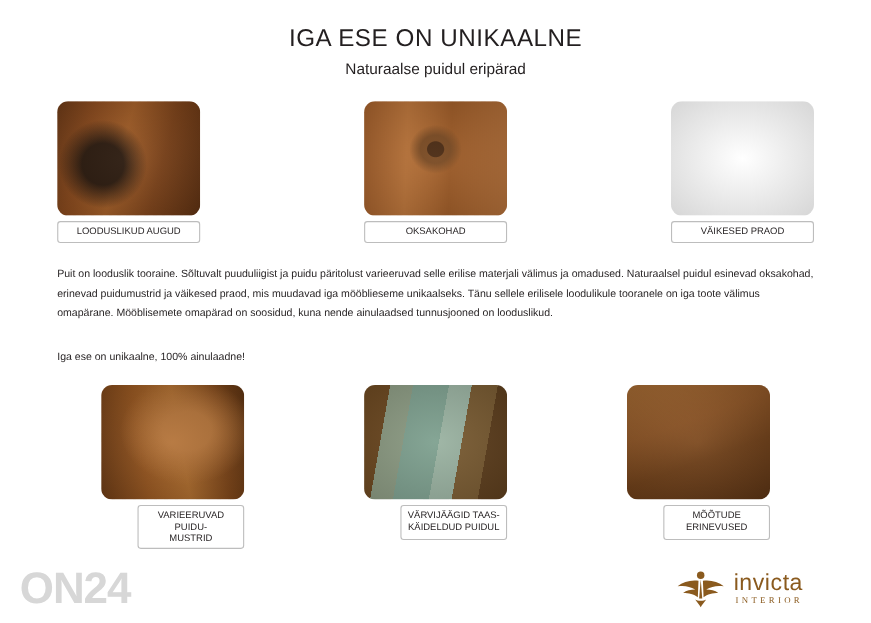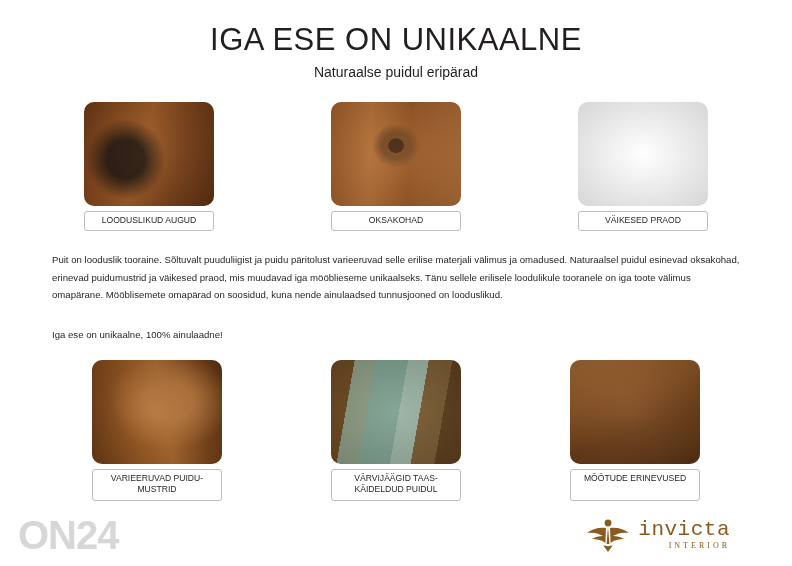--- a/index.html
+++ b/index.html
@@ -18,37 +18,37 @@
   .page {
     position: absolute;
     inset: 0;
     background: #ffffff;
   }
   .header {
     text-align: center;
     padding-top: 22px;
   }
   .title {
-    font-size: 31px;
+    font-size: 22px;
     letter-spacing: 0.5px;
     font-weight: 400;
     color: #231f20;
     margin: 0;
     font-family: "Liberation Sans", sans-serif;
   }
   .subtitle {
     font-size: 14px;
     font-weight: 400;
     color: #231f20;
     margin: 6px 0 0 0;
   }
   .grid {
     display: flex;
     justify-content: space-between;
-    padding: 0 84px;
+    padding: 0 52px;
     margin-top: 22px;
   }
   .card {
     width: 130px;
   }
   .thumb {
     width: 130px;
     height: 104px;
     border-radius: 10px;
     background-size: cover;
@@ -63,20 +63,21 @@
     font-size: 8.6px;
     line-height: 1.25;
     text-align: center;
     padding: 3px 2px;
     min-height: 12px;
     color: #231f20;
     background: #fff;
   }
   .caption.two-line {
     min-height: 24px;
+    margin-left: 33px;
   }
   .body-text {
     padding: 0 52px;
     margin-top: 20px;
   }
   .body-text p {
     margin: 0;
     font-size: 9.6px;
     line-height: 1.85;
     color: #231f20;
@@ -124,21 +125,21 @@
   }
   .logo-text {
     display: flex;
     flex-direction: column;
     align-items: flex-end;
     line-height: 1;
   }
   .logo-name {
     font-size: 21px;
     color: #8a5a1e;
-    font-family: Liberation Mono, monospace;
+    font-family: Liberation Sans, sans-serif;
     letter-spacing: 0.5px;
   }
   .logo-sub {
     font-size: 8px;
     color: #8a5a1e;
     letter-spacing: 3px;
     margin-top: 2px;
     font-family: Liberation Serif, serif;
   }
 

